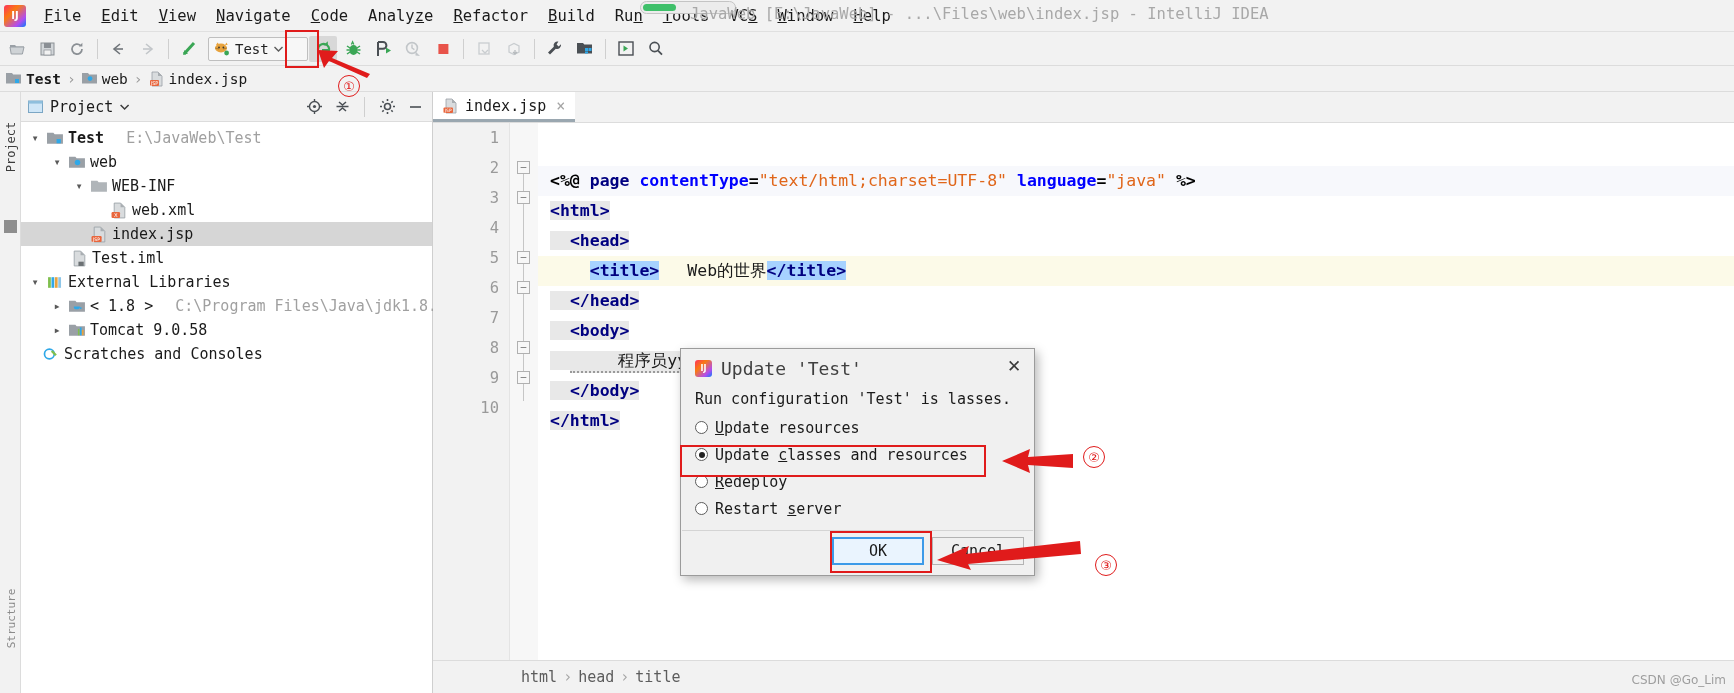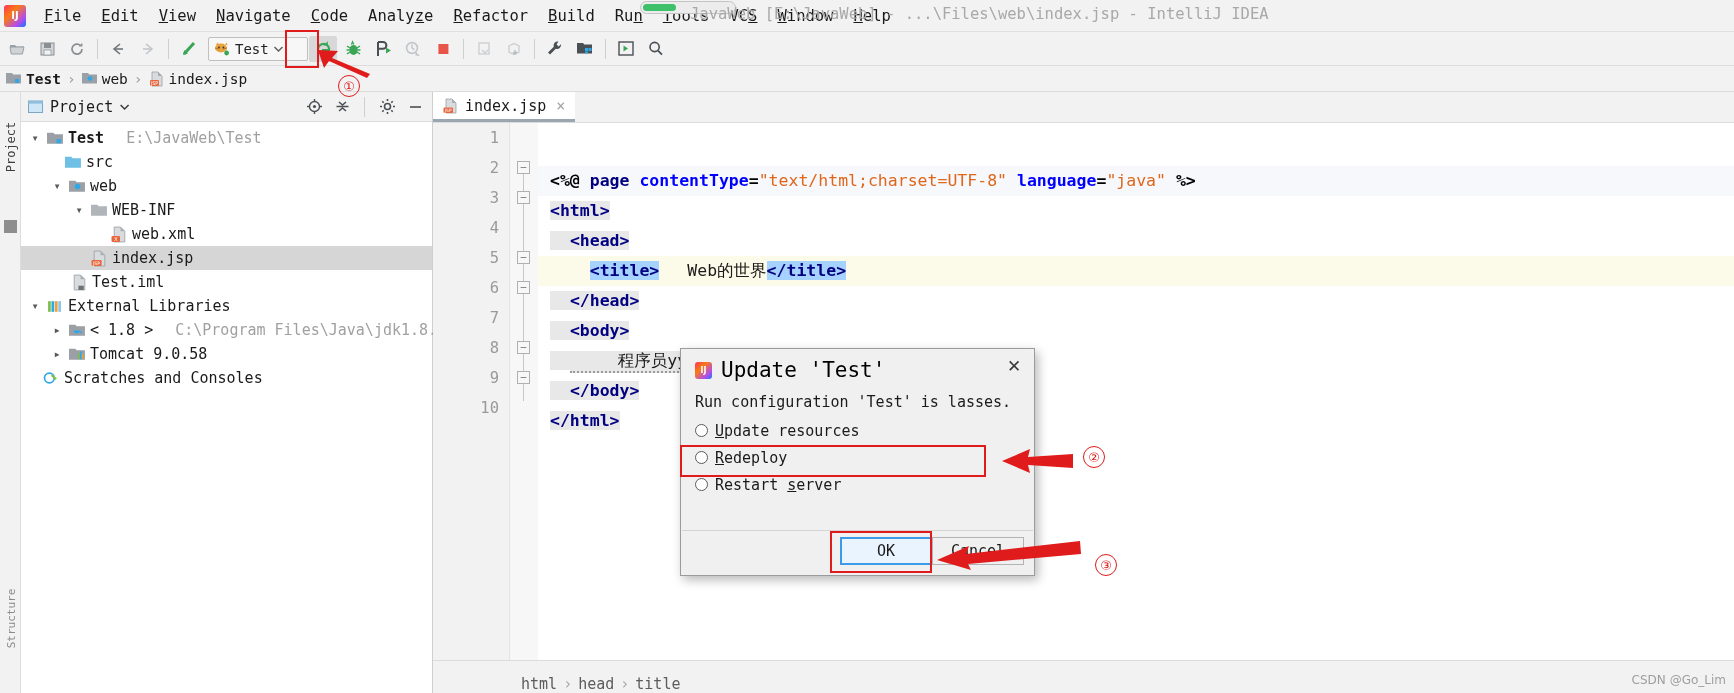--- a/index.html
+++ b/index.html
@@ -208,21 +208,21 @@
     font-family: "DejaVu Sans Mono", monospace;
   }
   .foldline {
     position: absolute; left: 13px; width: 1px; background: #c6c6c6;
   }
 
   
   .bottomcrumb {
     position: absolute; left: 433px; top: 660px; width: 1301px; height: 33px;
     background: #f2f2f2; border-top: 1px solid #dcdcdc;
-    display: flex; align-items: flex-end; padding-left: 88px; gap: 6px;
+    display: flex; align-items: center; padding-left: 88px; gap: 6px;
     font-family: "DejaVu Sans Mono", monospace; font-size: 15px; color: #5c5c5c;
   }
   .bottomcrumb .sep { color: #a5a5a5; }
   .watermark {
     position: absolute; right: 8px; bottom: 6px;
     font-family: "DejaVu Sans", sans-serif; font-size: 12px; color: #9e9e9e;
   }
 
   
   .dialog {
@@ -239,21 +239,21 @@
     width: 17px; height: 17px; border-radius: 3px;
     background: linear-gradient(135deg,#fe315d 0%,#f97a12 35%,#b24cf0 75%,#087cfa 100%);
     position: relative; flex:0 0 auto;
   }
   .dlg-ico::after {
     content:"IJ"; position:absolute; inset:0; color:#fff; font-size:8px;
     font-family:"DejaVu Sans", sans-serif; font-weight:bold;
     display:flex; align-items:center; justify-content:center;
   }
   .dlg-title span.t {
-    font-family: "DejaVu Sans Mono", monospace; font-size: 21px; color: #000000;
+    font-family: "DejaVu Sans Mono", monospace; font-size: 18px; color: #404040;
   }
   .dlg-close {
     position: absolute; right: 10px; top: 7px;
     width: 20px; height: 20px; color: #3a3a3a; font-size: 17px;
     display: flex; align-items: center; justify-content: center;
     font-family: "DejaVu Sans", sans-serif;
   }
   .dlg-msg {
     padding: 11px 14px 6px 14px;
     font-family: "DejaVu Sans Mono", monospace; font-size: 15px; color: #1a1a1a;
@@ -273,21 +273,21 @@
   .radio.on::after {
     content: ""; position: absolute; left: 2.5px; top: 2.5px;
     width: 6px; height: 6px; border-radius: 50%; background: #222;
   }
   .mnk { text-decoration: underline; }
   .dlg-sep {
     position: absolute; left: 1px; right: 1px; top: 181px; height: 1px; background: #d4d4d4;
   }
   .dlg-buttons {
     position: absolute; right: 10px; bottom: 10px;
-    display: flex; gap: 0; align-items: center;
+    display: flex; gap: 8px; align-items: center;
   }
   .btn {
     min-width: 92px; height: 28px;
     display: flex; align-items: center; justify-content: center;
     font-family: "DejaVu Sans Mono", monospace; font-size: 15px; color: #1a1a1a;
     background: #f0f0f0; border: 1px solid #b3b3b3;
   }
   .btn.primary {
     background: #eaf4fe; border: 2px solid #3d9ae8;
   }
@@ -542,26 +542,20 @@
       <div class="tnode" style="padding-left:6px">
         <span class="arrow">▾</span>
         <svg class="ico" viewBox="0 0 16 15">
             <path d="M0 2h6l1.2 1.4H15v9H0z" fill="#9aa0a6"></path>
             <rect x="9" y="8" width="4" height="4" fill="#2fa8e8"></rect>
           </svg>
         <span class="tlabel bold">Test</span>
         <span class="tpath">E:\JavaWeb\Test</span>
       </div>
 
-      <div class="tnode" style="padding-left:44px">
-        <svg class="ico" viewBox="0 0 16 15">
-            <path d="M0 2h6l1.2 1.4H15v9H0z" fill="#6ec1e4"></path>
-          </svg>
-        <span class="tlabel">src</span>
-      </div>
 
       <div class="tnode" style="padding-left:28px">
         <span class="arrow">▾</span>
         <svg class="ico" viewBox="0 0 16 15">
             <path d="M0 2h6l1.2 1.4H15v9H0z" fill="#9aa0a6"></path>
             <circle cx="8" cy="7.6" r="2.6" fill="#2fa8e8"></circle>
           </svg>
         <span class="tlabel">web</span>
       </div>
 
@@ -725,20 +719,24 @@
       <div class="dlg-close">✕</div>
     </div>
 
     <div class="dlg-msg">Run configuration 'Test' is lasses.</div>
 
     <div class="radio-row">
       <span class="radio"></span>
       <span><span class="mnk">U</span>pdate resources</span>
     </div>
 
+    <div class="radio-row">
+      <span class="radio on"></span>
+      <span>Update <span class="mnk">c</span>lasses and resources</span>
+    </div>
 
     <div class="radio-row">
       <span class="radio"></span>
       <span><span class="mnk">R</span>edeploy</span>
     </div>
 
     <div class="radio-row">
       <span class="radio"></span>
       <span>Restart <span class="mnk">s</span>erver</span>
     </div>

